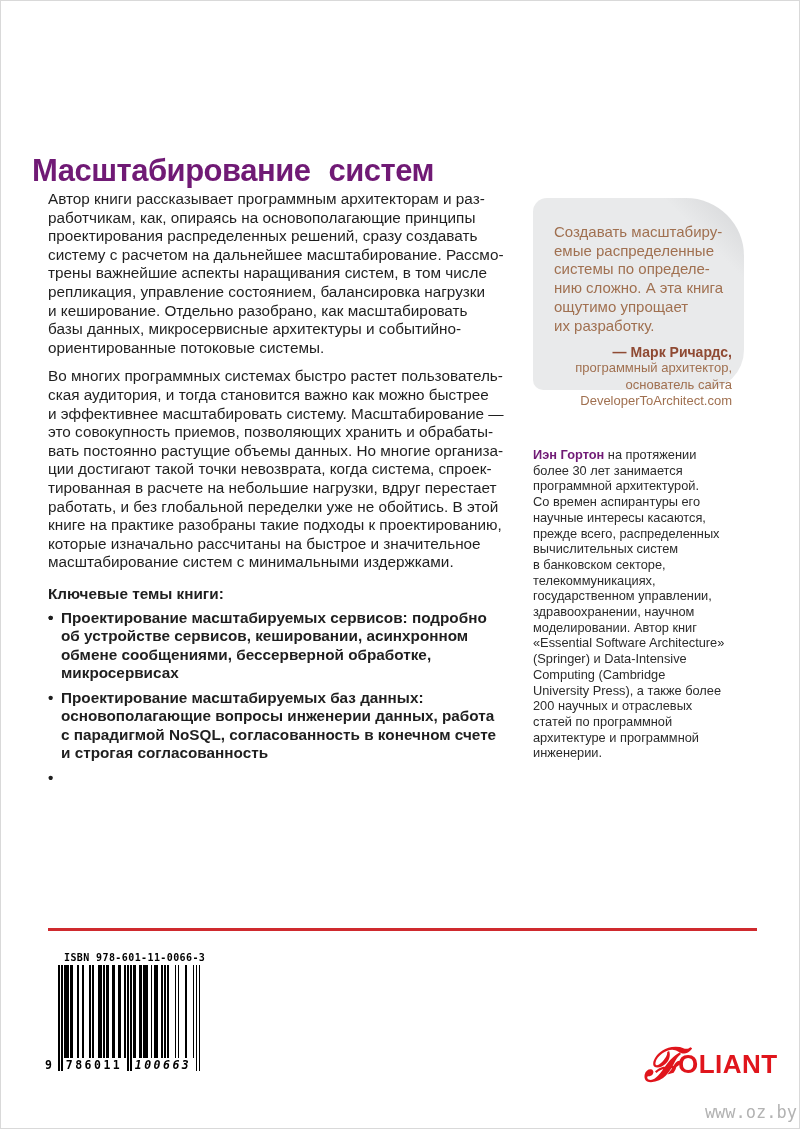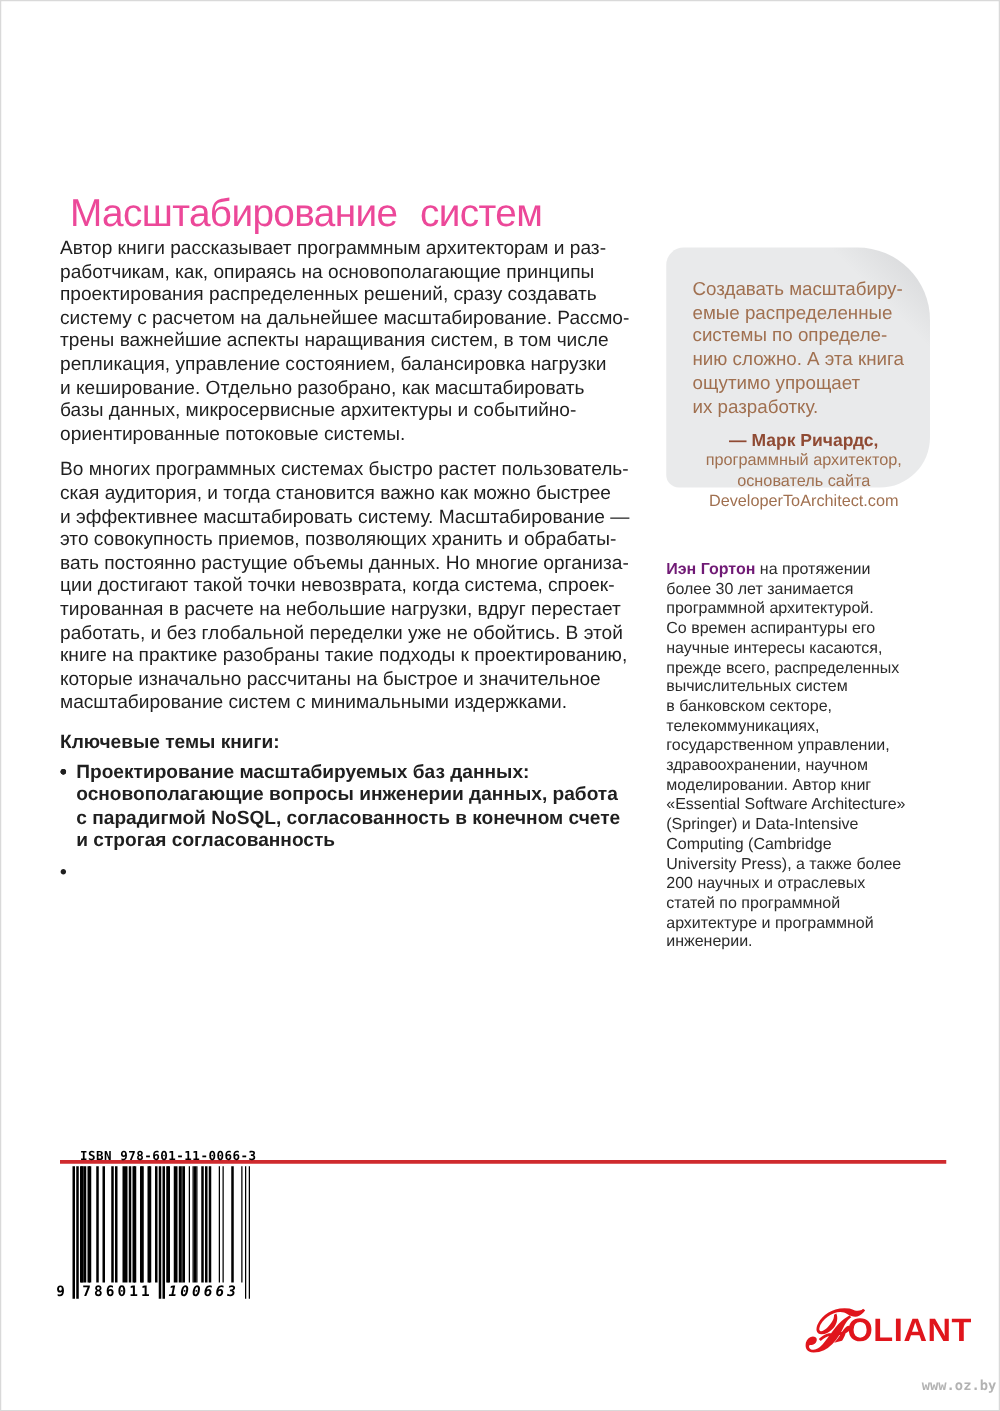--- a/index.html
+++ b/index.html
@@ -17,63 +17,63 @@
   .page{
     position:relative;width:800px;height:1129px;background:#fff;overflow:hidden;
     font-family:"Liberation Sans",sans-serif;color:var(--ink);
     box-shadow:inset 0 0 0 1px #d9d9d9;
   }
   
   .brand{position:absolute;left:48px;top:40px;font-size:30px;font-weight:700;
     letter-spacing:-1px;color:var(--brand-red);}
   .brand .reg{font-size:12px;vertical-align:14px;letter-spacing:0;}
   
-  .book-title{position:absolute;left:56px;top:132px;font-size:31px;font-weight:400;
-    letter-spacing:-0.5px;word-spacing:10px;color:#ec4899;}
+  .book-title{position:absolute;left:32px;top:132px;font-size:31px;font-weight:700;
+    letter-spacing:-0.5px;word-spacing:10px;color:#701a75;}
   
   .left-col{position:absolute;left:48px;top:190px;width:482px;}
   .left-col p{margin:0;font-size:15.3px;line-height:18.6px;white-space:pre-line;}
   .left-col p + p{margin-top:10px;}
   .topics-heading{margin-top:13px;font-size:15.3px;font-weight:700;}
   .topics{list-style:none;margin:6px 0 0 0;padding:0;}
   .topics li{position:relative;margin-top:6px;padding-left:13px;
     font-size:15.3px;line-height:18.5px;font-weight:700;white-space:pre-line;}
   .topics li .dot{position:absolute;left:0;top:0;}
   
   .quote-box{position:absolute;left:533px;top:198px;width:211px;height:192px;
     box-sizing:border-box;padding:25px 12px 0 21px;
     background:linear-gradient(225deg,var(--quote-fold) 0%,var(--quote-bg) 20%);
     border-radius:14px 58px 40px 10px;}
   .quote-text{font-size:15px;line-height:18.7px;color:var(--quote-text);white-space:pre-line;}
-  .quote-attr{margin-top:9px;text-align:center;}
+  .quote-attr{margin-top:9px;text-align:right;}
   .quote-name{font-size:14px;font-weight:700;color:var(--quote-name);}
   .quote-role{font-size:13px;line-height:16.3px;color:var(--quote-text);white-space:pre-line;}
   .bio{position:absolute;left:533px;top:447px;width:242px;
     font-size:12.8px;line-height:15.7px;color:#2b2b2b;white-space:pre-line;}
   .bio .bio-name{font-weight:700;color:#701a75;}
   
   .red-rule{position:absolute;left:48px;top:928px;width:709px;height:3px;
     background:var(--line-red);}
-  .barcode-block{position:absolute;left:58px;top:920px;width:142px;}
+  .barcode-block{position:absolute;left:58px;top:952px;width:142px;}
   .isbn-label{font-family:"DejaVu Sans Mono",monospace;font-weight:700;
     font-size:10px;letter-spacing:0.4px;color:#000;margin-left:6px;white-space:nowrap;}
   .bars{position:relative;margin-top:2px;width:142px;height:108px;}
   .bars .m{position:absolute;top:0;background:#000;}
   .bc-digits{position:absolute;top:92px;left:0;width:142px;height:16px;
     font-family:"DejaVu Sans Mono",monospace;font-weight:700;font-size:11.5px;color:#000;}
   .bc-digits span{position:absolute;top:1px;}
   .bc-d1{left:-13px;}
   .bc-d2{left:6px;width:60px;text-align:center;letter-spacing:2.5px;}
   .bc-d3{left:75px;width:60px;text-align:center;letter-spacing:2.5px;font-style:italic;}
   .publisher{position:absolute;left:644px;top:1032px;color:var(--foliant-red);white-space:nowrap;}
   .publisher .f-init{font-size:46px;font-family:"DejaVu Serif",serif;font-style:italic;
     font-weight:700;margin-right:-4px;vertical-align:-8px;}
   .publisher .f-rest{font-size:26px;font-weight:700;letter-spacing:0.5px;}
   .watermark{position:absolute;right:3px;top:1102px;
-    font-family:"DejaVu Sans Mono",monospace;font-size:11px;color:var(--watermark);font-weight:bold;}
+    font-family:"DejaVu Sans Mono",monospace;font-size:17px;color:var(--watermark);}
 </style>
 </head>
 <body>
 
 <div class="page">
 
 
   <h1 class="book-title">Масштабирование систем</h1>
 
   <div class="left-col">
@@ -93,21 +93,24 @@
 вать постоянно растущие объемы данных. Но многие организа-
 ции достигают такой точки невозврата, когда система, спроек-
 тированная в расчете на небольшие нагрузки, вдруг перестает
 работать, и без глобальной переделки уже не обойтись. В этой
 книге на практике разобраны такие подходы к проектированию,
 которые изначально рассчитаны на быстрое и значительное
 масштабирование систем с минимальными издержками.</p>
     <div class="topics-heading">Ключевые темы книги:</div>
     <ul class="topics">
       <li><span class="dot">•</span></li>
-      <li><span class="dot">•</span></li>
+      <li><span class="dot">•</span><span>Проектирование масштабируемых сервисов: подробно
+об устройстве сервисов, кешировании, асинхронном
+обмене сообщениями, бессерверной обработке,
+микросервисах</span></li>
       <li><span class="dot">•</span><span>Проектирование масштабируемых баз данных:
 основополагающие вопросы инженерии данных, работа
 с парадигмой NoSQL, согласованность в конечном счете
 и строгая согласованность</span></li>
       <li><span class="dot">•</span></li>
     </ul>
   </div>
 
   <div class="quote-box">
     <div class="quote-text">Создавать масштабиру-

